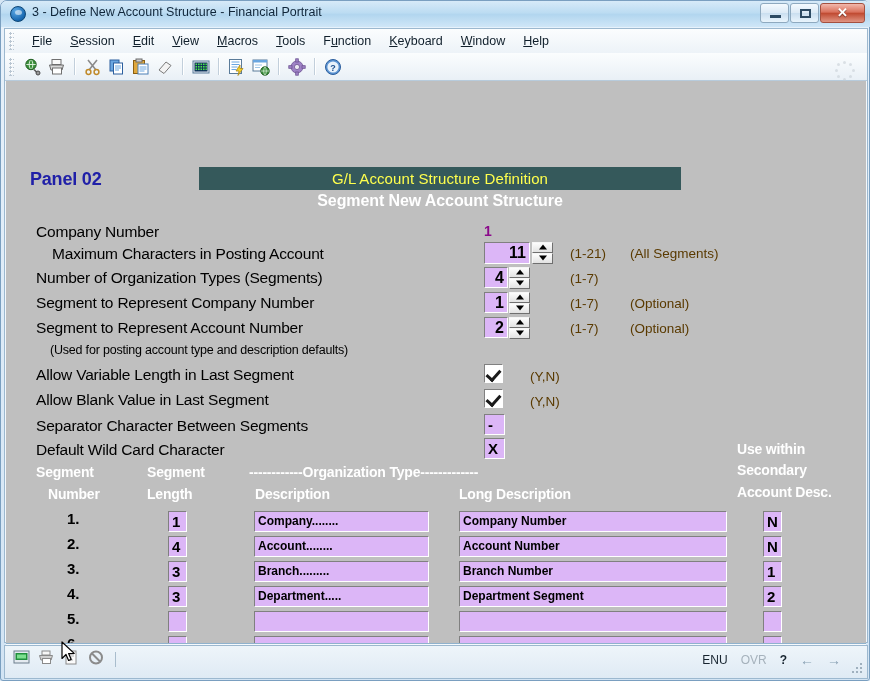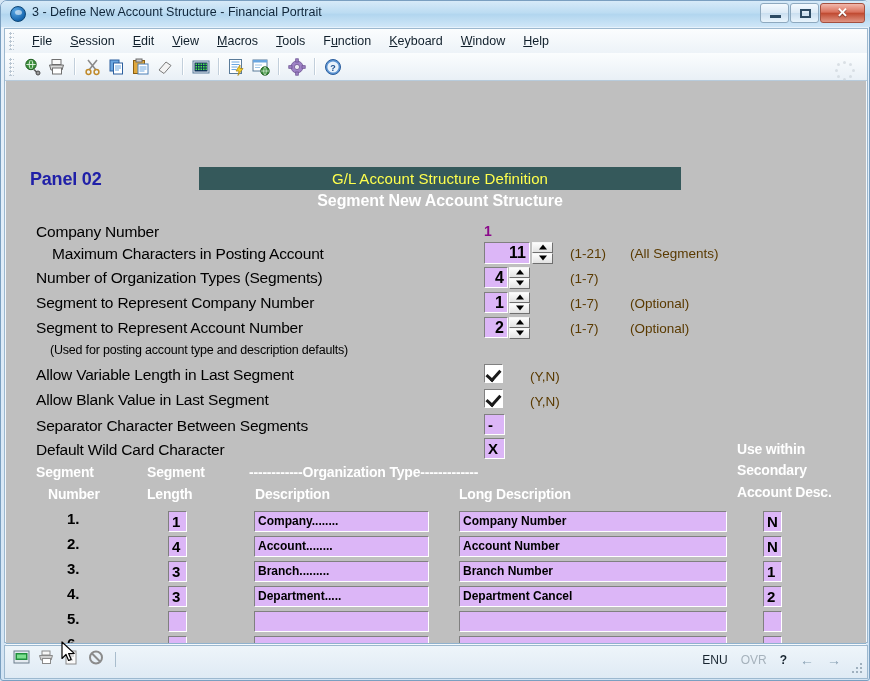--- a/index.html
+++ b/index.html
@@ -599,21 +599,21 @@
 
       <div class="lbl" style="left:61px; top:479px; font-weight:bold; font-size:15px;">3.</div>
       <div class="fld ctr" style="left:162px; top:480px; width:19px; height:21px; line-height:19px;">3</div>
       <div class="fld txt" style="left:248px; top:480px; width:175px; height:21px; line-height:19px;">Branch.........</div>
       <div class="fld txt" style="left:453px; top:480px; width:268px; height:21px; line-height:19px;">Branch Number</div>
       <div class="fld ctr" style="left:757px; top:480px; width:19px; height:21px; line-height:19px;">1</div>
 
       <div class="lbl" style="left:61px; top:504px; font-weight:bold; font-size:15px;">4.</div>
       <div class="fld ctr" style="left:162px; top:505px; width:19px; height:21px; line-height:19px;">3</div>
       <div class="fld txt" style="left:248px; top:505px; width:175px; height:21px; line-height:19px;">Department.....</div>
-      <div class="fld txt" style="left:453px; top:505px; width:268px; height:21px; line-height:19px;">Department Cancel</div>
+      <div class="fld txt" style="left:453px; top:505px; width:268px; height:21px; line-height:19px;">Department Segment</div>
       <div class="fld ctr" style="left:757px; top:505px; width:19px; height:21px; line-height:19px;">2</div>
 
       <div class="lbl" style="left:61px; top:529px; font-weight:bold; font-size:15px;">5.</div>
       <div class="fld ctr" style="left:162px; top:530px; width:19px; height:21px; line-height:19px;"></div>
       <div class="fld txt" style="left:248px; top:530px; width:175px; height:21px; line-height:19px;"></div>
       <div class="fld txt" style="left:453px; top:530px; width:268px; height:21px; line-height:19px;"></div>
       <div class="fld ctr" style="left:757px; top:530px; width:19px; height:21px; line-height:19px;"></div>
 
       <div class="lbl" style="left:61px; top:554px; font-weight:bold; font-size:15px;">6.</div>
       <div class="fld ctr" style="left:162px; top:555px; width:19px; height:21px; line-height:19px;"></div>

